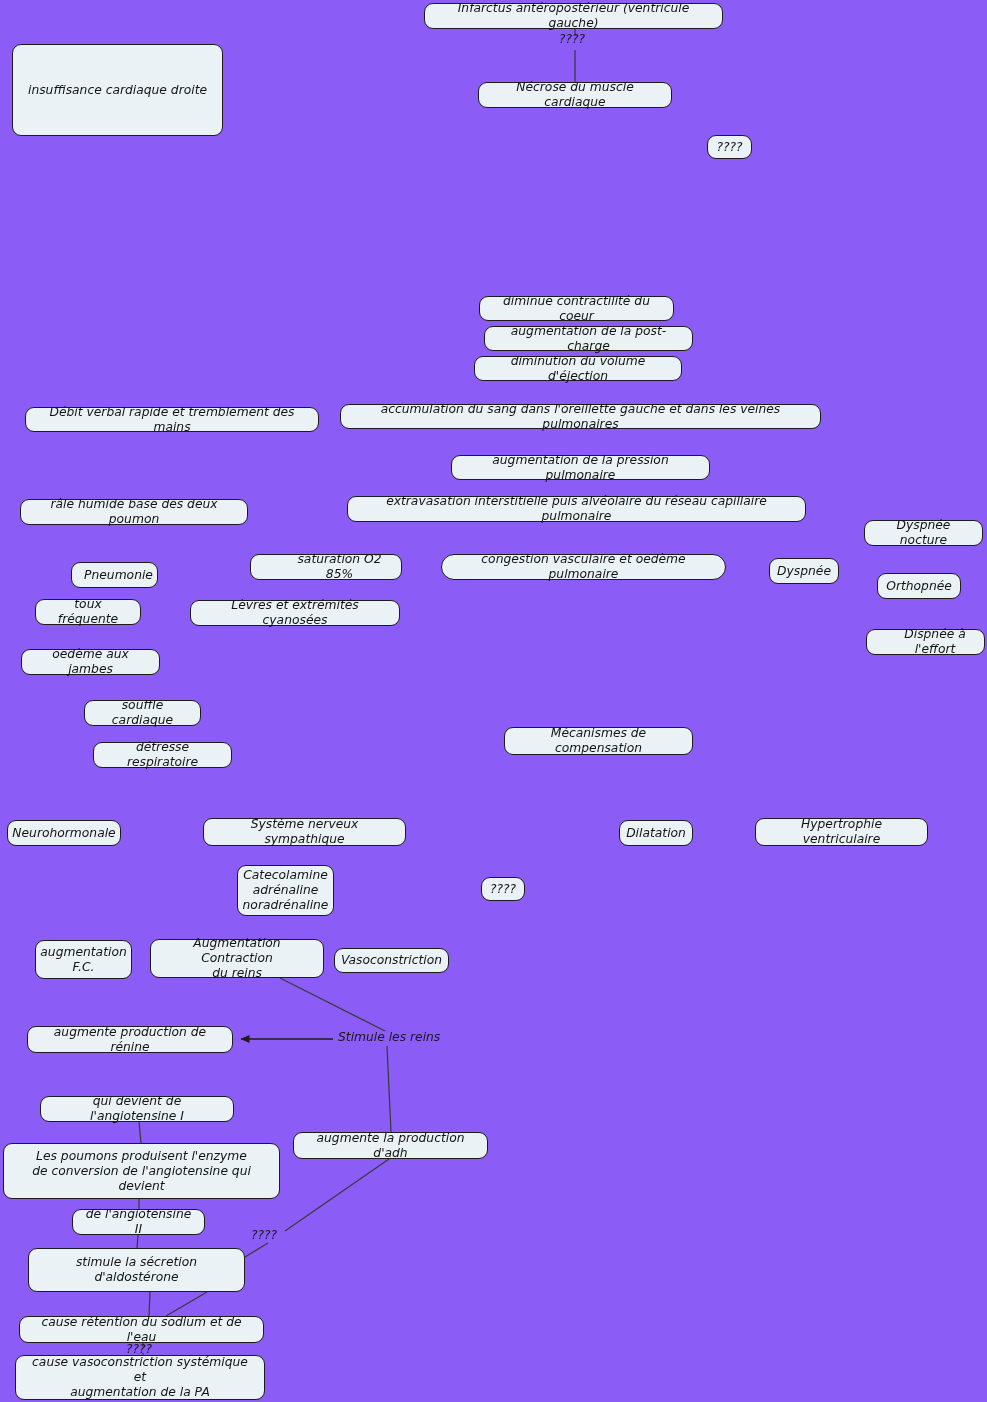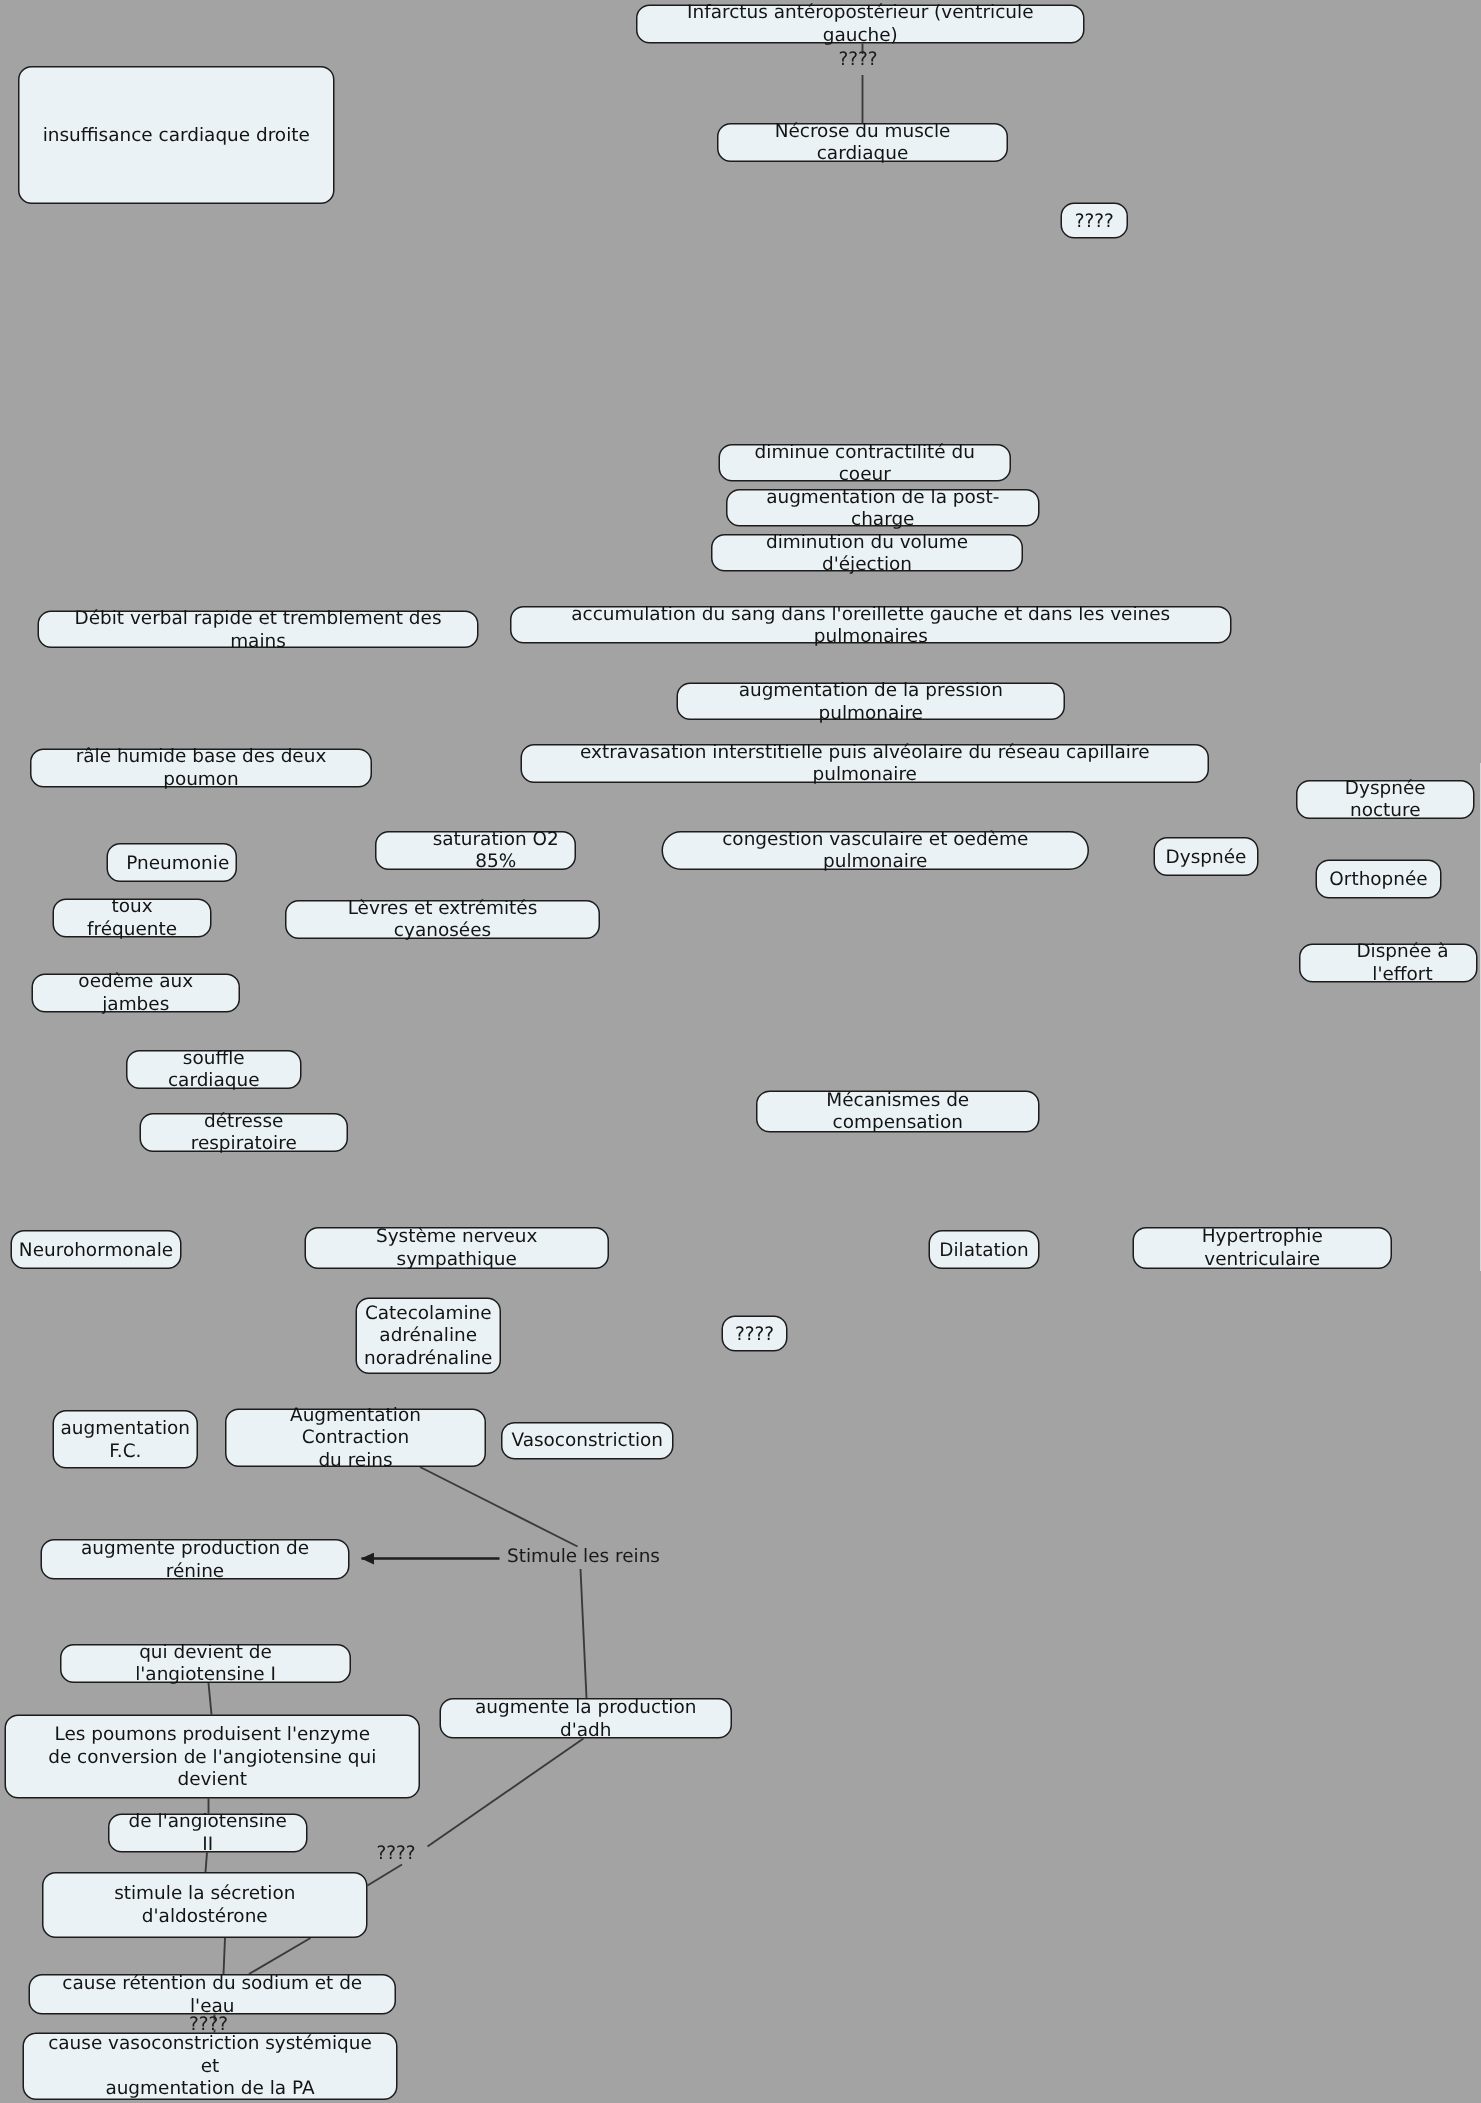--- a/index.html
+++ b/index.html
@@ -4,23 +4,24 @@
 <style>
   html, body {
     margin: 0;
     padding: 0;
     background: #ffffff;
   }
   #canvas {
     position: relative;
     width: 987px;
     height: 1402px;
-    background: #a3a3a3;
+    background: #8b5cf6;
     font-family: "DejaVu Sans", "Liberation Sans", sans-serif;
     overflow: hidden;
+    font-style: italic;
   }
   .node {
     position: absolute;
     box-sizing: border-box;
     background: #eaf2f5;
     border: 1px solid #1c1c1c;
     border-radius: 9px;
     color: #141414;
     font-size: 12.3px;
     line-height: 15px;
@@ -102,21 +103,21 @@
 
   <div class="node" style="left:25px;top:407px;width:294px;height:25px;">Débit verbal rapide et tremblement des mains</div>
   <div class="node" style="left:340px;top:404px;width:481px;height:25px;">accumulation du sang dans l'oreillette gauche et dans les veines pulmonaires</div>
   <div class="node" style="left:451px;top:455px;width:259px;height:25px;">augmentation de la pression pulmonaire</div>
 
   <div class="node" style="left:20px;top:499px;width:228px;height:26px;">râle humide base des deux poumon</div>
   <div class="node" style="left:347px;top:496px;width:459px;height:26px;">extravasation interstitielle puis alvéolaire du réseau capillaire pulmonaire</div>
   <div class="node" style="left:864px;top:520px;width:119px;height:26px;">Dyspnée nocture</div>
 
   <div class="node" style="left:71px;top:562px;width:87px;height:26px;padding-left:17px;">Pneumonie</div>
-  <div class="node" style="left:250px;top:554px;width:134px;height:26px;padding-left:36px;">saturation O2 85%</div>
+  <div class="node" style="left:250px;top:554px;width:152px;height:26px;padding-left:36px;">saturation O2 85%</div>
   <div class="node" style="left:441px;top:554px;width:285px;height:26px;border-radius:13px;">congestion vasculaire et oedème pulmonaire</div>
   <div class="node" style="left:769px;top:558px;width:70px;height:26px;">Dyspnée</div>
   <div class="node" style="left:877px;top:573px;width:84px;height:26px;">Orthopnée</div>
 
   <div class="node" style="left:35px;top:599px;width:106px;height:26px;">toux fréquente</div>
   <div class="node" style="left:190px;top:600px;width:210px;height:26px;">Lèvres et extrémités cyanosées</div>
   <div class="node" style="left:866px;top:629px;width:119px;height:26px;padding-left:28px;">Dispnée à l'effort</div>
 
   <div class="node" style="left:21px;top:649px;width:139px;height:26px;">oedème aux jambes</div>
   <div class="node" style="left:84px;top:700px;width:117px;height:26px;">souffle cardiaque</div>

